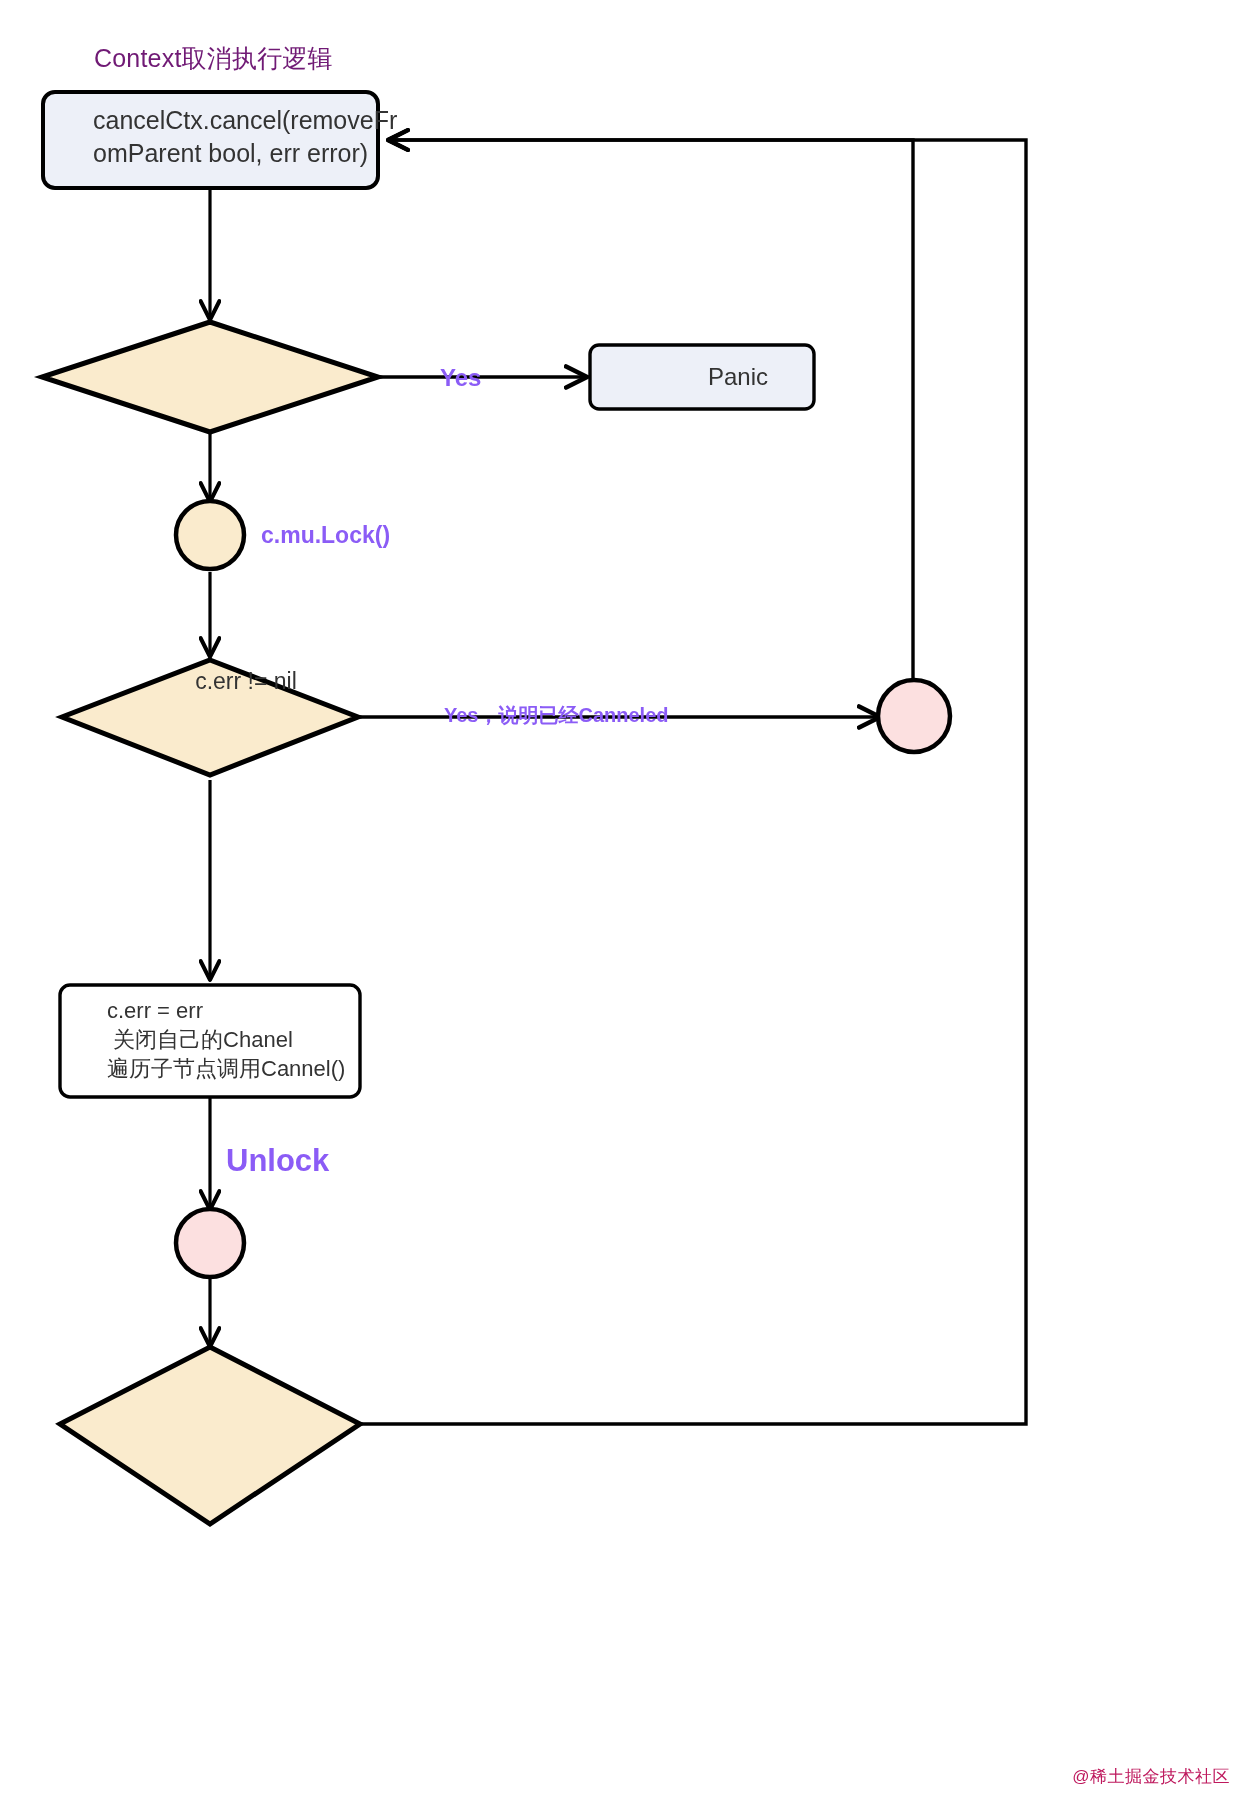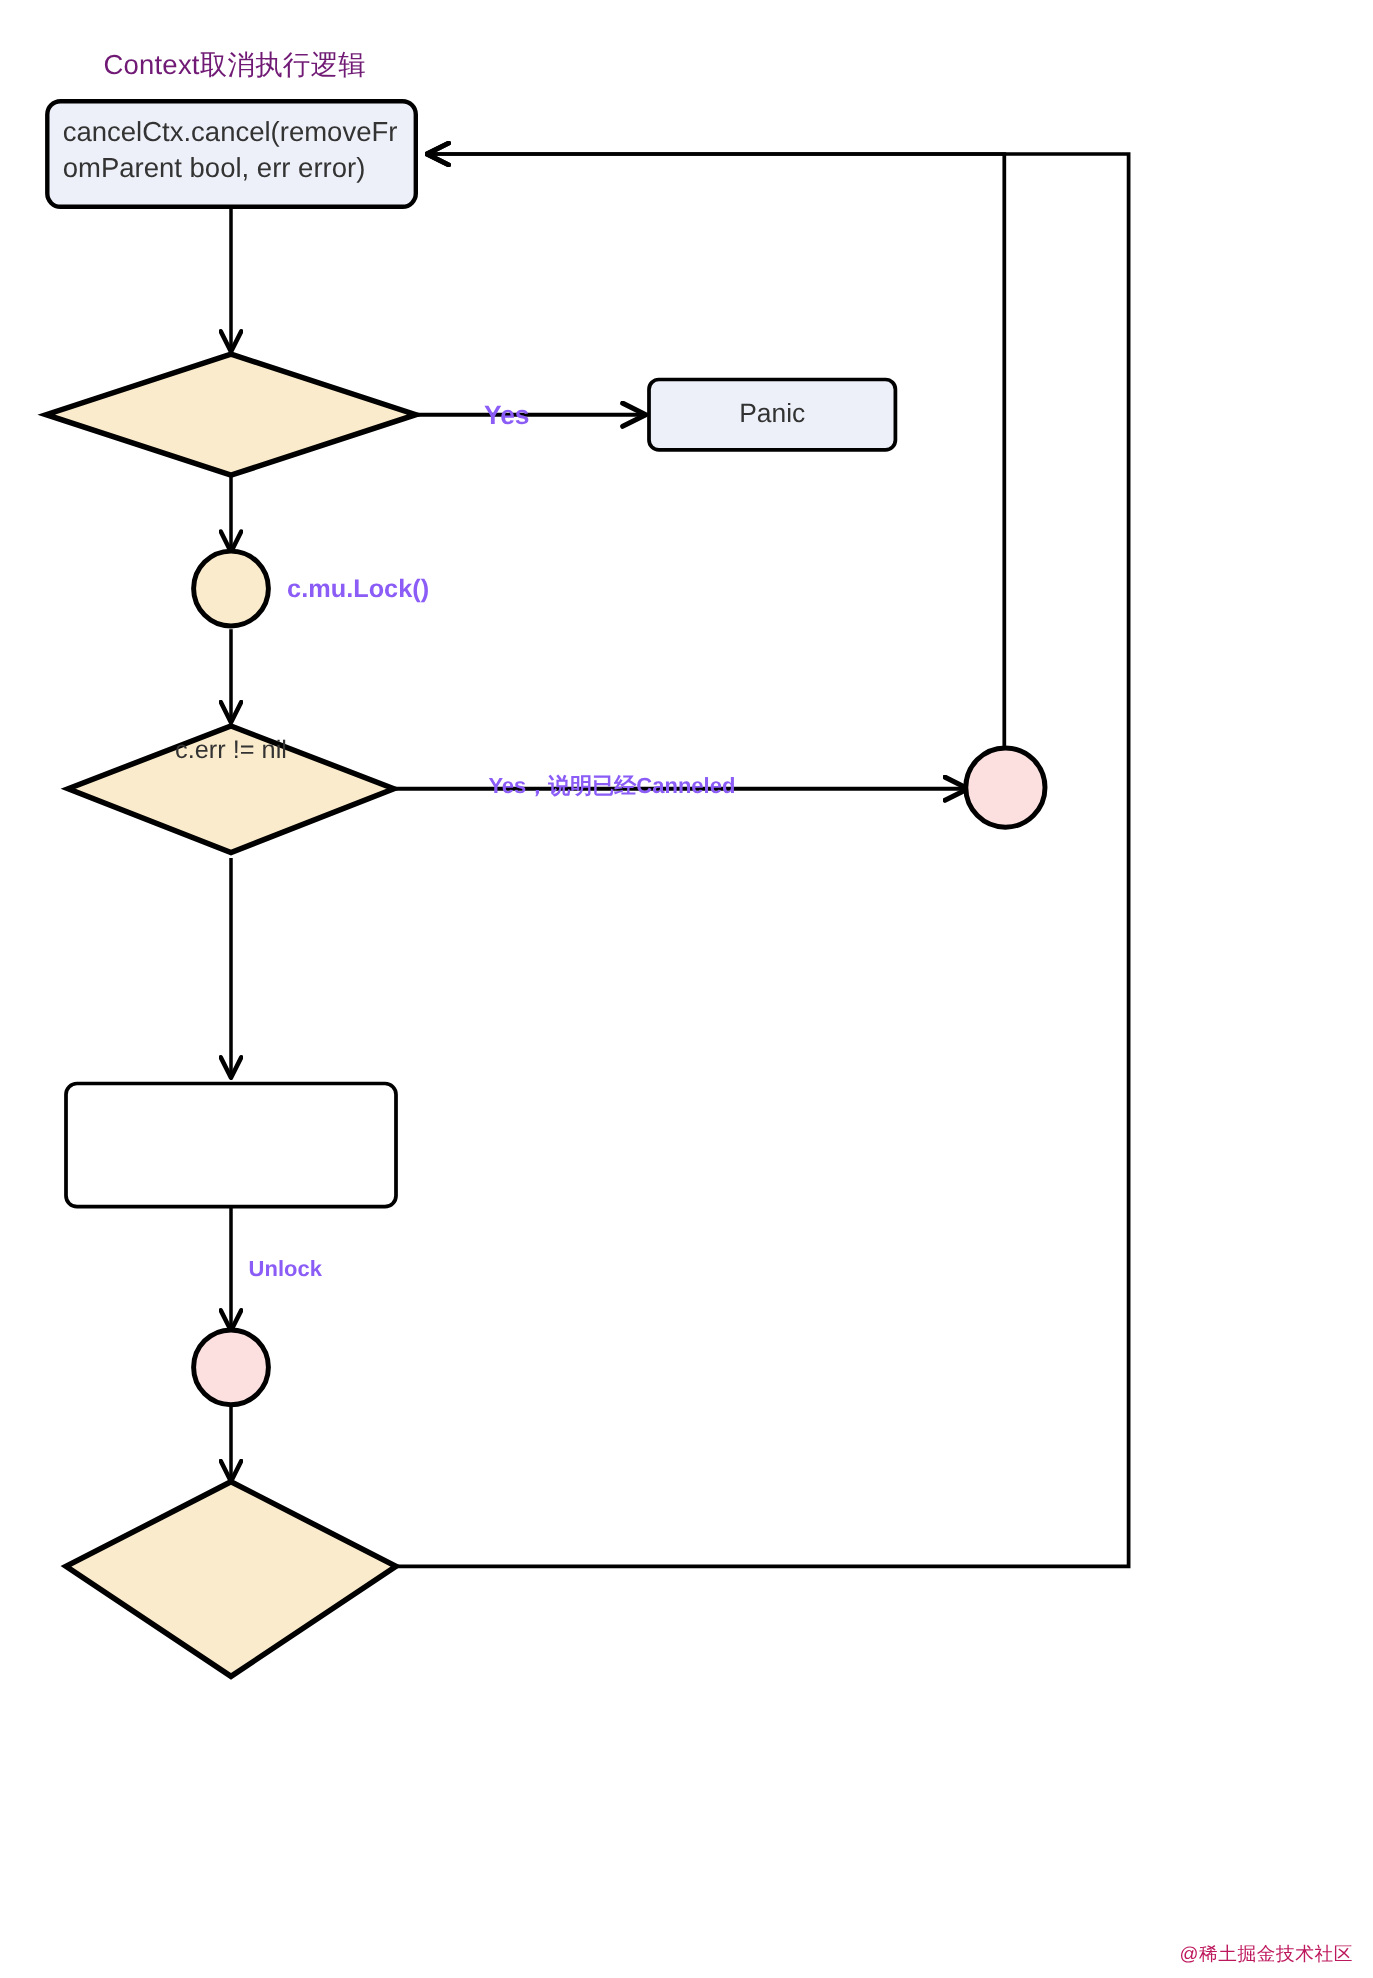--- a/index.html
+++ b/index.html
@@ -28,20 +28,21 @@
     width: 1248px;
     height: 1798px;
   }
   .node-text {
     position: absolute;
     text-align: center;
     line-height: 1.32;
     color: #333333;
     pointer-events: none;
     white-space: pre;
+    margin-left: 36px;
   }
   .edge-label {
     position: absolute;
     color: #8b5cf6;
     white-space: pre;
     line-height: 1.2;
     font-weight: bold;
   }
   #chart-title {
     position: absolute;
@@ -61,21 +62,21 @@
   }
   
   #t-start      { left: 57px;  top: 104px; width: 314px; font-size: 25px; text-align: left; }
   #t-d1         { left: 60px;  top: 360px; width: 300px; font-size: 23px; }
   #t-panic      { left: 592px; top: 361px; width: 220px; font-size: 24px; }
   #t-lock-lbl   { left: 261px; top: 522px; font-size: 23px; }
   #t-d2         { left: 75px;  top: 666px; width: 270px; font-size: 23px; }
   #t-yes1       { left: 440px; top: 364px; font-size: 24px; }
   #t-yes2       { left: 444px; top: 703px; font-size: 20px; }
   #t-proc       { left: 71px;  top: 996px; width: 290px; font-size: 22px; text-align: left; }
-  #t-unlock     { left: 226px; top: 1142px; font-size: 20px; }
+  #t-unlock     { left: 226px; top: 1142px; font-size: 31px; }
   #t-d3         { left: 78px;  top: 1388px; width: 264px; font-size: 22px; }
 </style>
 </head>
 <body>
 
 <div id="canvas">
 
   <div id="chart-title">Context取消执行逻辑</div>
 
   <svg class="svg-layer" viewBox="0 0 1248 1798">
@@ -130,19 +131,20 @@
   <div class="node-text" id="t-panic">Panic</div>
 
   <div class="edge-label" id="t-lock-lbl">c.mu.Lock()</div>
 
   <div class="node-text" id="t-d2">c.err != nil</div>
 
   <div class="edge-label" id="t-yes1">Yes</div>
 
   <div class="edge-label" id="t-yes2">Yes，说明已经Canneled</div>
 
+  <div class="node-text" id="t-proc"><span>c.err = err</span><br><span> 关闭自己的Chanel</span><br><span>遍历子节点调用Cannel()</span></div>
 
   <div class="edge-label" id="t-unlock">Unlock</div>
 
 
   <div id="watermark">@稀土掘金技术社区</div>
 
 </div>
 
 </body></html>

